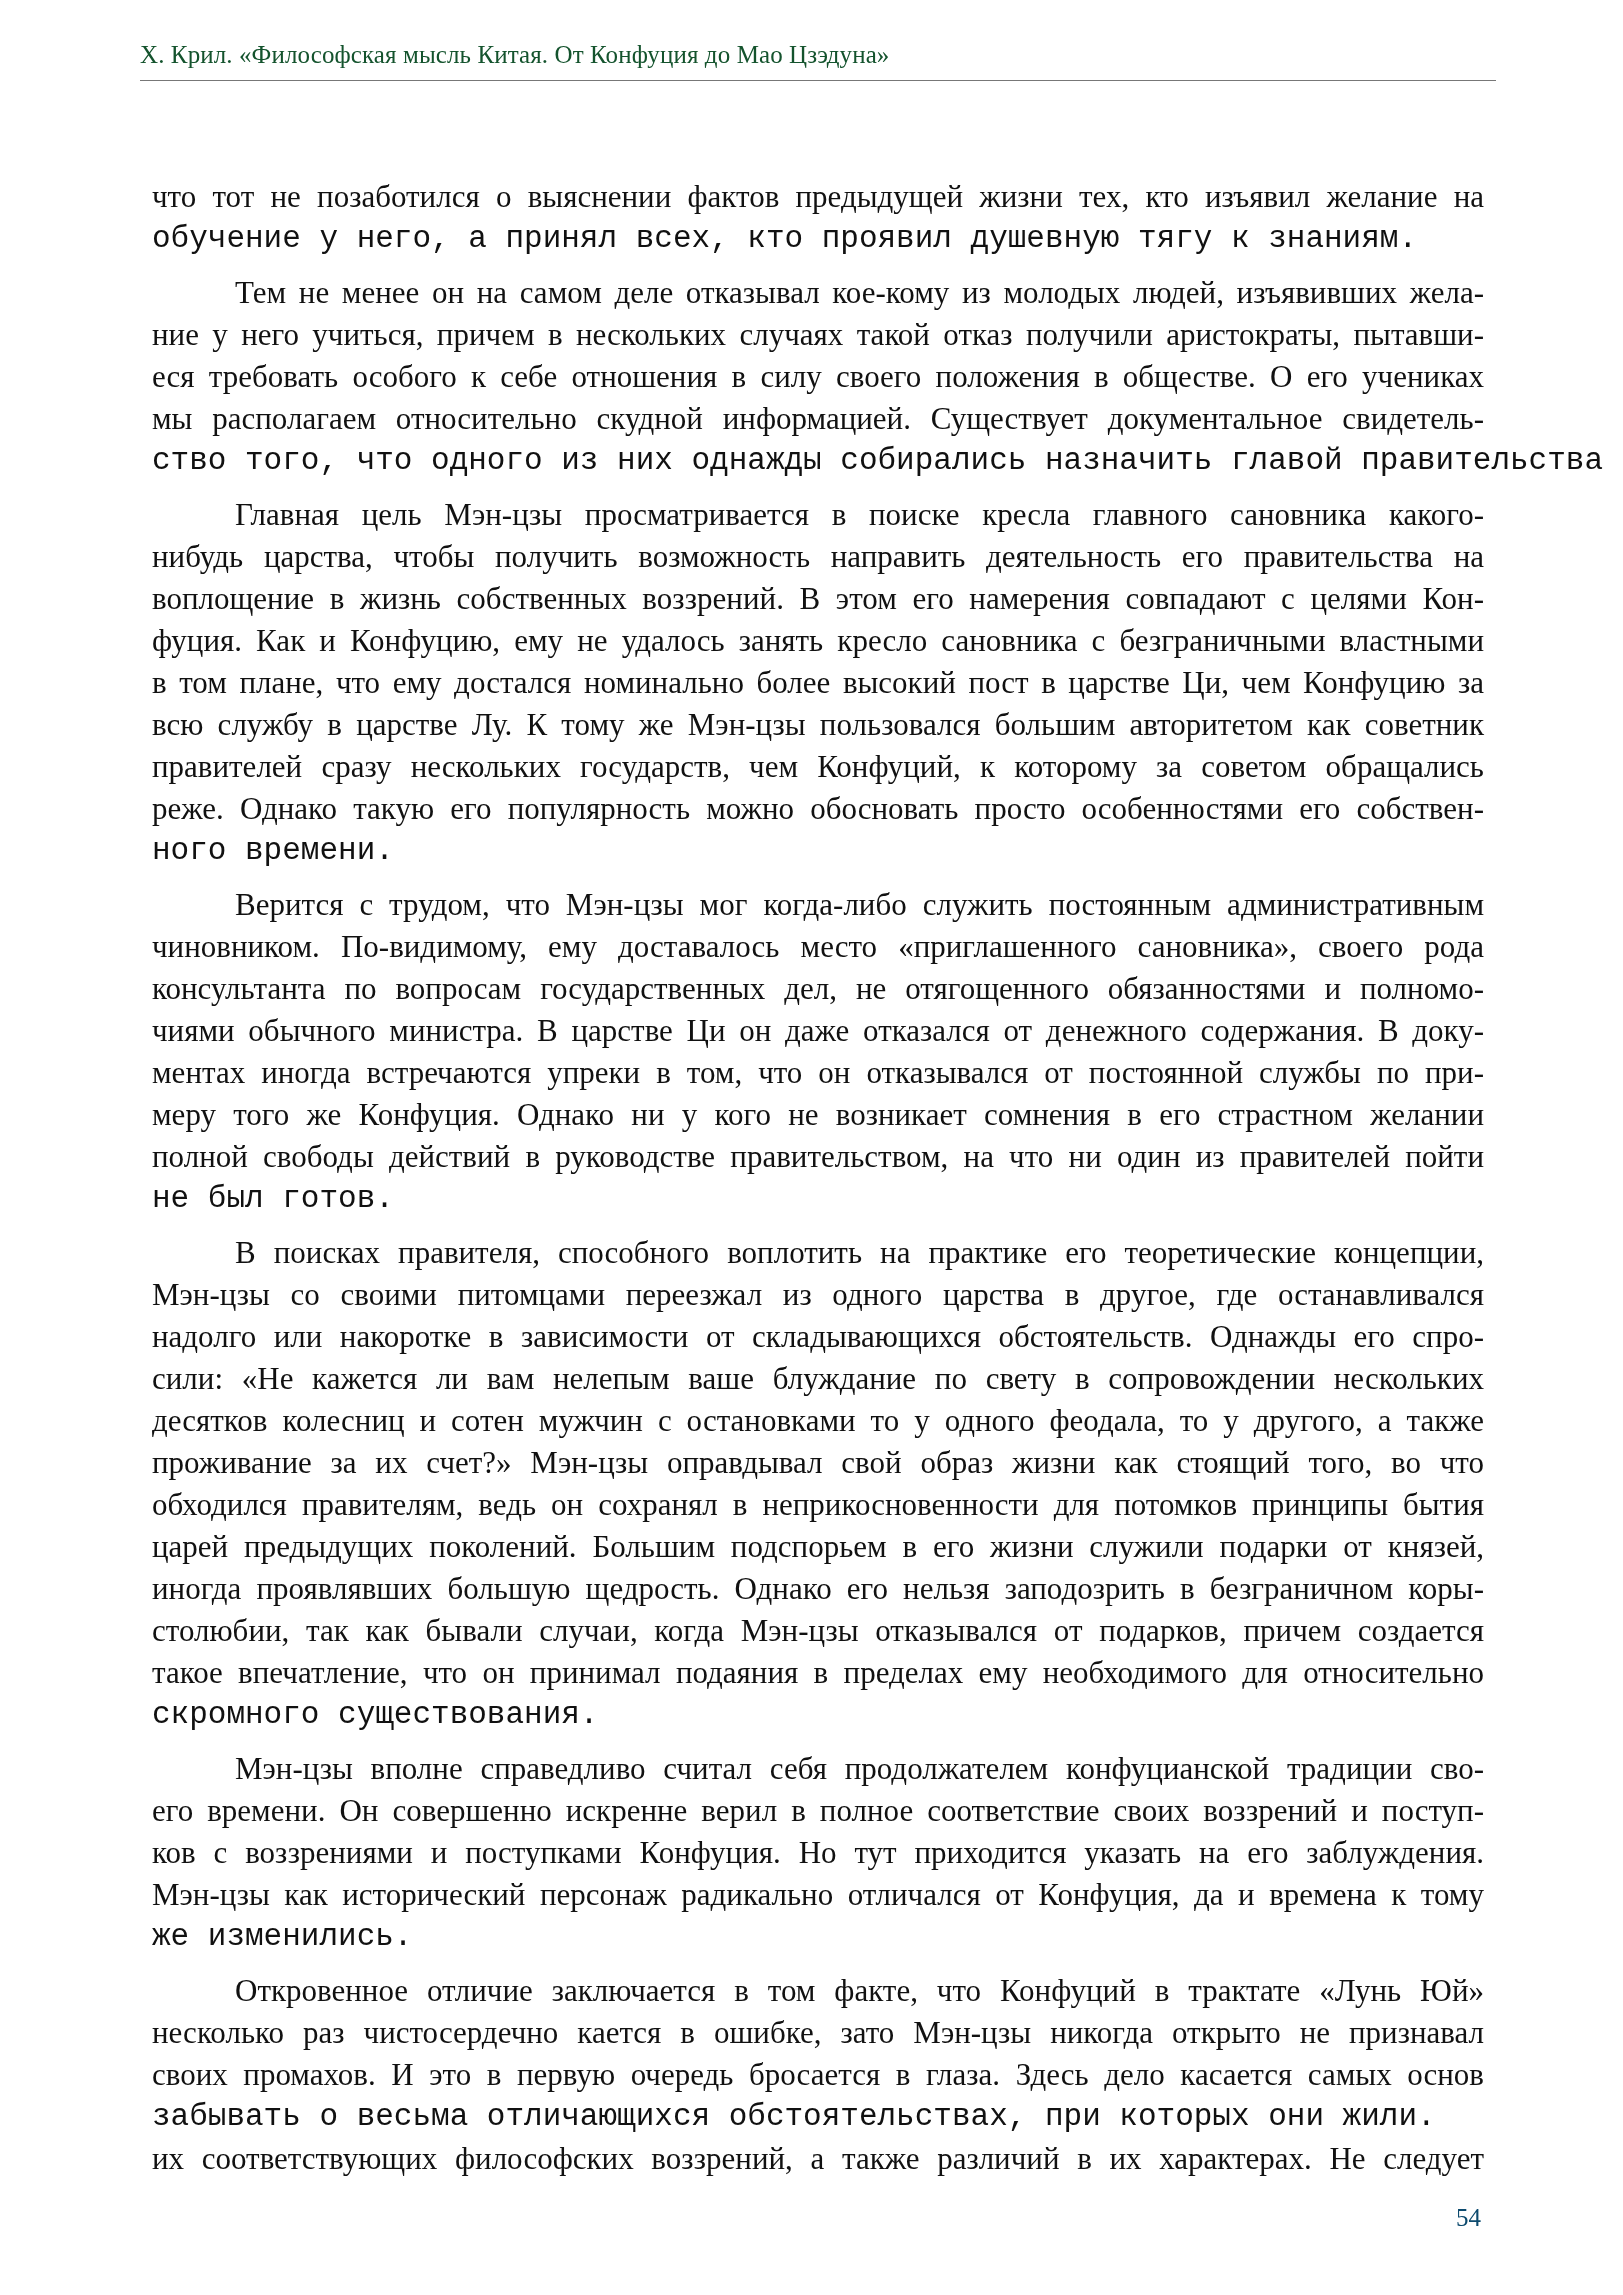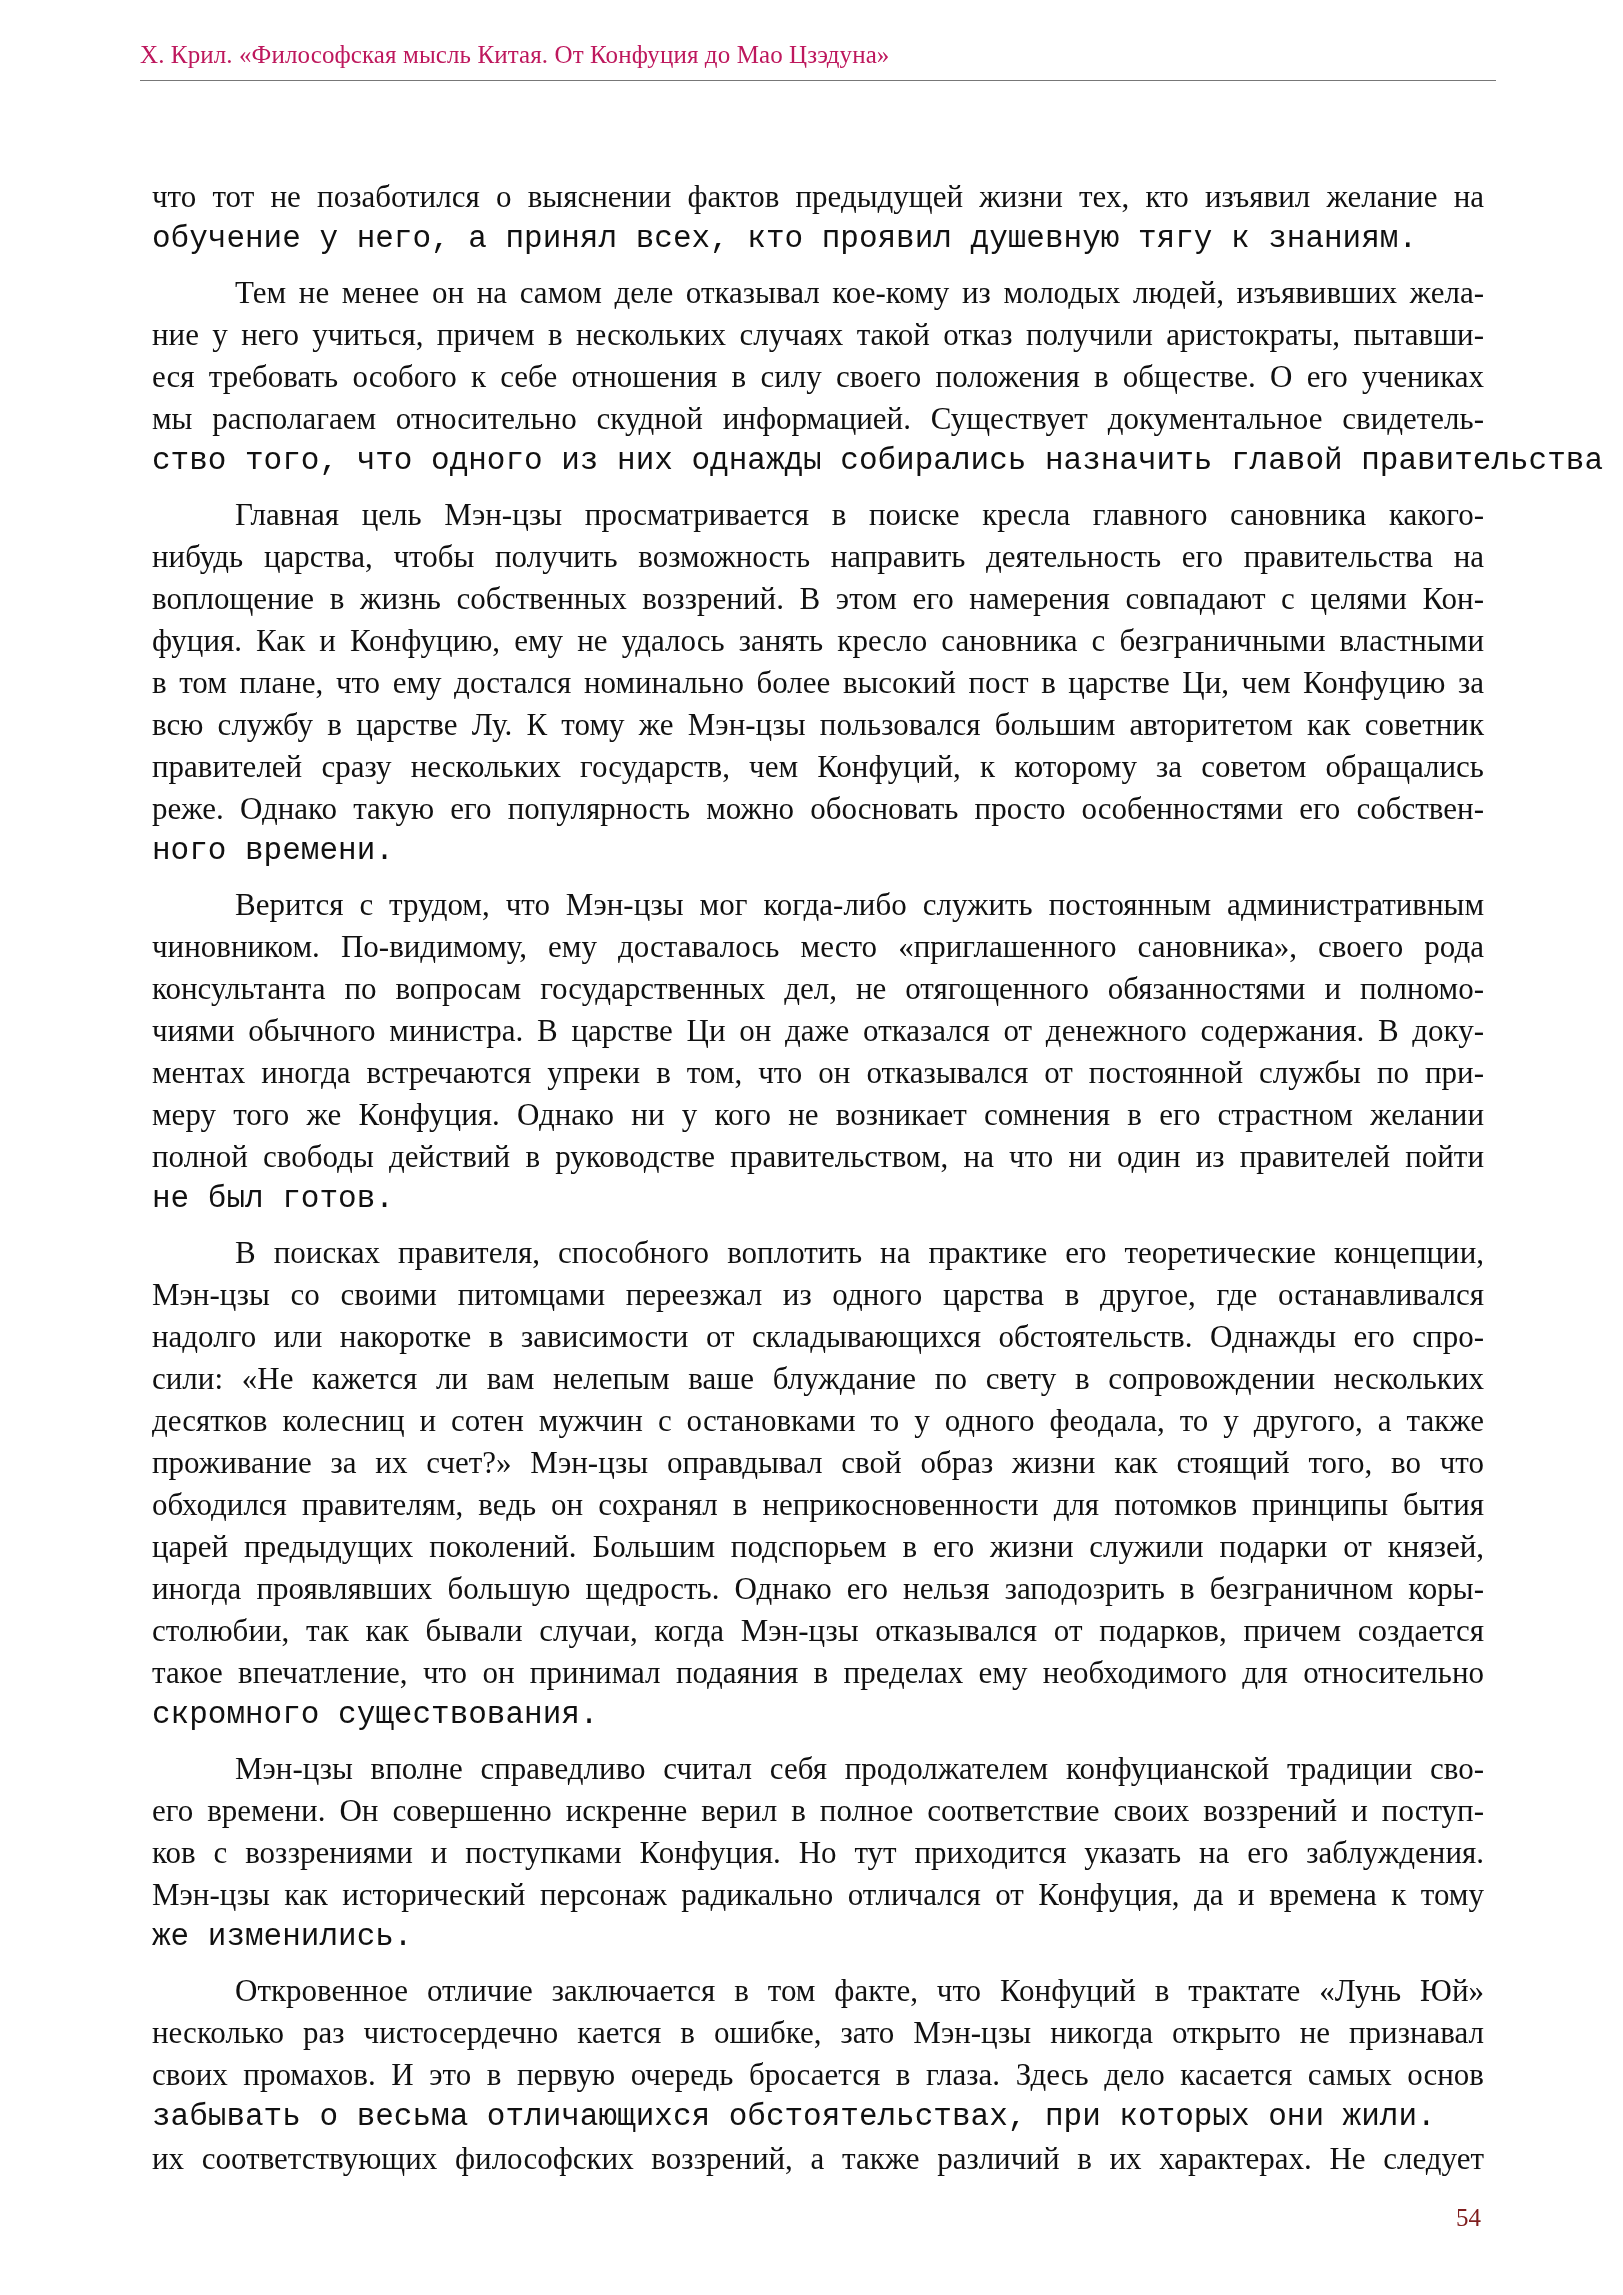--- a/index.html
+++ b/index.html
@@ -20,21 +20,21 @@
       left: 0; top: 0;
       width: 1623px;
       height: 2295px;
     }
     .running-header {
       position: absolute;
       left: 140px;
       top: 39px;
       font-size: 25px;
       line-height: 31px;
-      color: #be185d;
+      color: #14532d;
       white-space: nowrap;
       letter-spacing: 0.1px;
     }
     .header-rule {
       position: absolute;
       left: 140px;
       top: 80px;
       width: 1356px;
       height: 1.3px;
       background: #777777;
@@ -65,21 +65,21 @@
     }
     .line.indent {
       padding-left: 83px;
     }
     .page-number {
       position: absolute;
       left: 1456px;
       top: 2202px;
       font-size: 25px;
       line-height: 31px;
-      color: #7f1d1d;
+      color: #0c4a6e;
     }
   </style>
 </head>
 <body>
 
 <div class="page">
   <div class="running-header">Х.  Крил.  «Философская мысль Китая. От Конфуция до Мао Цзэдуна»</div>
   <div class="header-rule"></div>
 
   <div class="body-text" id="body-text">

